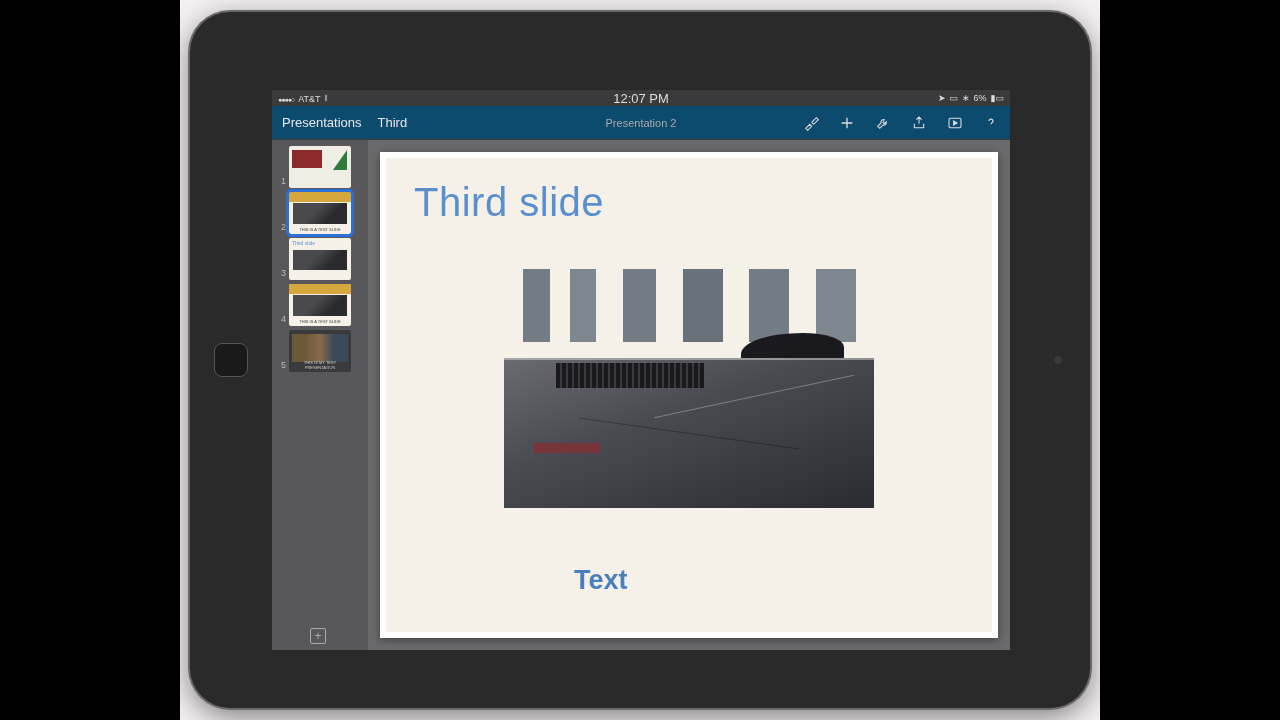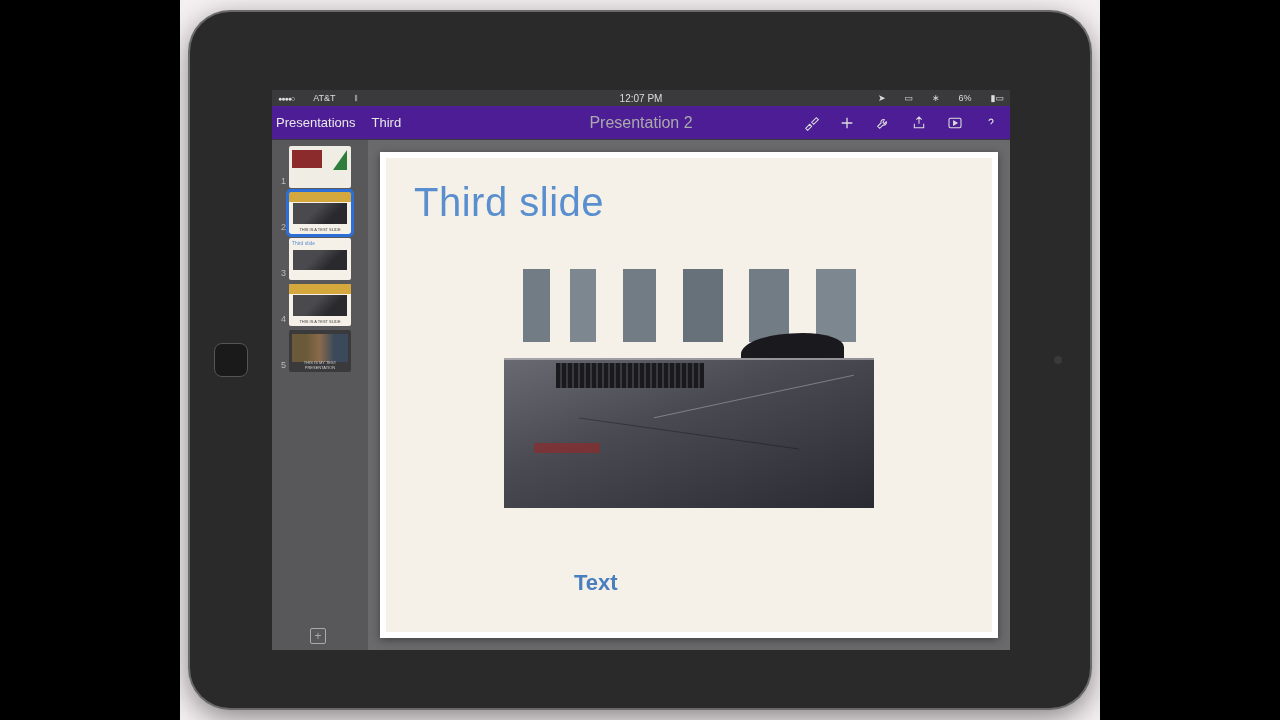--- a/index.html
+++ b/index.html
@@ -66,42 +66,42 @@
   .status-bar {
     height: 16px;
     background: #3a3a3c;
     color: #ddd;
     font-size: 9px;
     display: flex;
     align-items: center;
     padding: 0 6px;
     justify-content: space-between;
   }
-  .status-left, .status-right { display: flex; align-items: center; gap: 19px; }
-  .status-center { position: absolute; left: 50%; transform: translateX(-50%); font-size: 10px; }
+  .status-left, .status-right { display: flex; align-items: flex-end; gap: 4px; }
+  .status-center { position: absolute; left: 50%; transform: translateX(-50%); font-size: 13px; }
   .dots::before { content: "●●●●○"; letter-spacing: -1px; font-size: 7px; }
 
   .toolbar {
     height: 34px;
-    background: #4c1d95;
+    background: #0c4a6e;
     display: flex;
     align-items: center;
-    padding: 0 4px;
+    padding: 0 10px;
     color: #e8e8e8;
     font-size: 13px;
     gap: 16px;
     position: relative;
     border-bottom: 1px solid #3a3a3c;
   }
   .toolbar .title {
     position: absolute;
     left: 50%;
     transform: translateX(-50%);
     color: #aaa;
-    font-size: 16px;
+    font-size: 11px;
   }
   .toolbar-right {
     position: absolute;
     right: 10px;
     display: flex;
     gap: 18px;
     align-items: center;
   }
   .ticon { width: 18px; height: 18px; display: inline-flex; align-items: center; justify-content: center; color: #ddd; cursor: pointer; }
 
@@ -286,21 +286,21 @@
     width: 18%;
     height: 4%;
     background: #8b2b2b;
     opacity: 0.7;
   }
   .slide-caption {
     position: absolute;
     left: 188px;
     bottom: 36px;
     color: #4a7fbf;
-    font-size: 22px;
+    font-size: 27px;
     font-weight: 600;
   }
 </style>
 </head>
 <body>
 
 <div class="letterbox left"></div>
 <div class="letterbox right"></div>
 
 <div class="ipad-frame">

